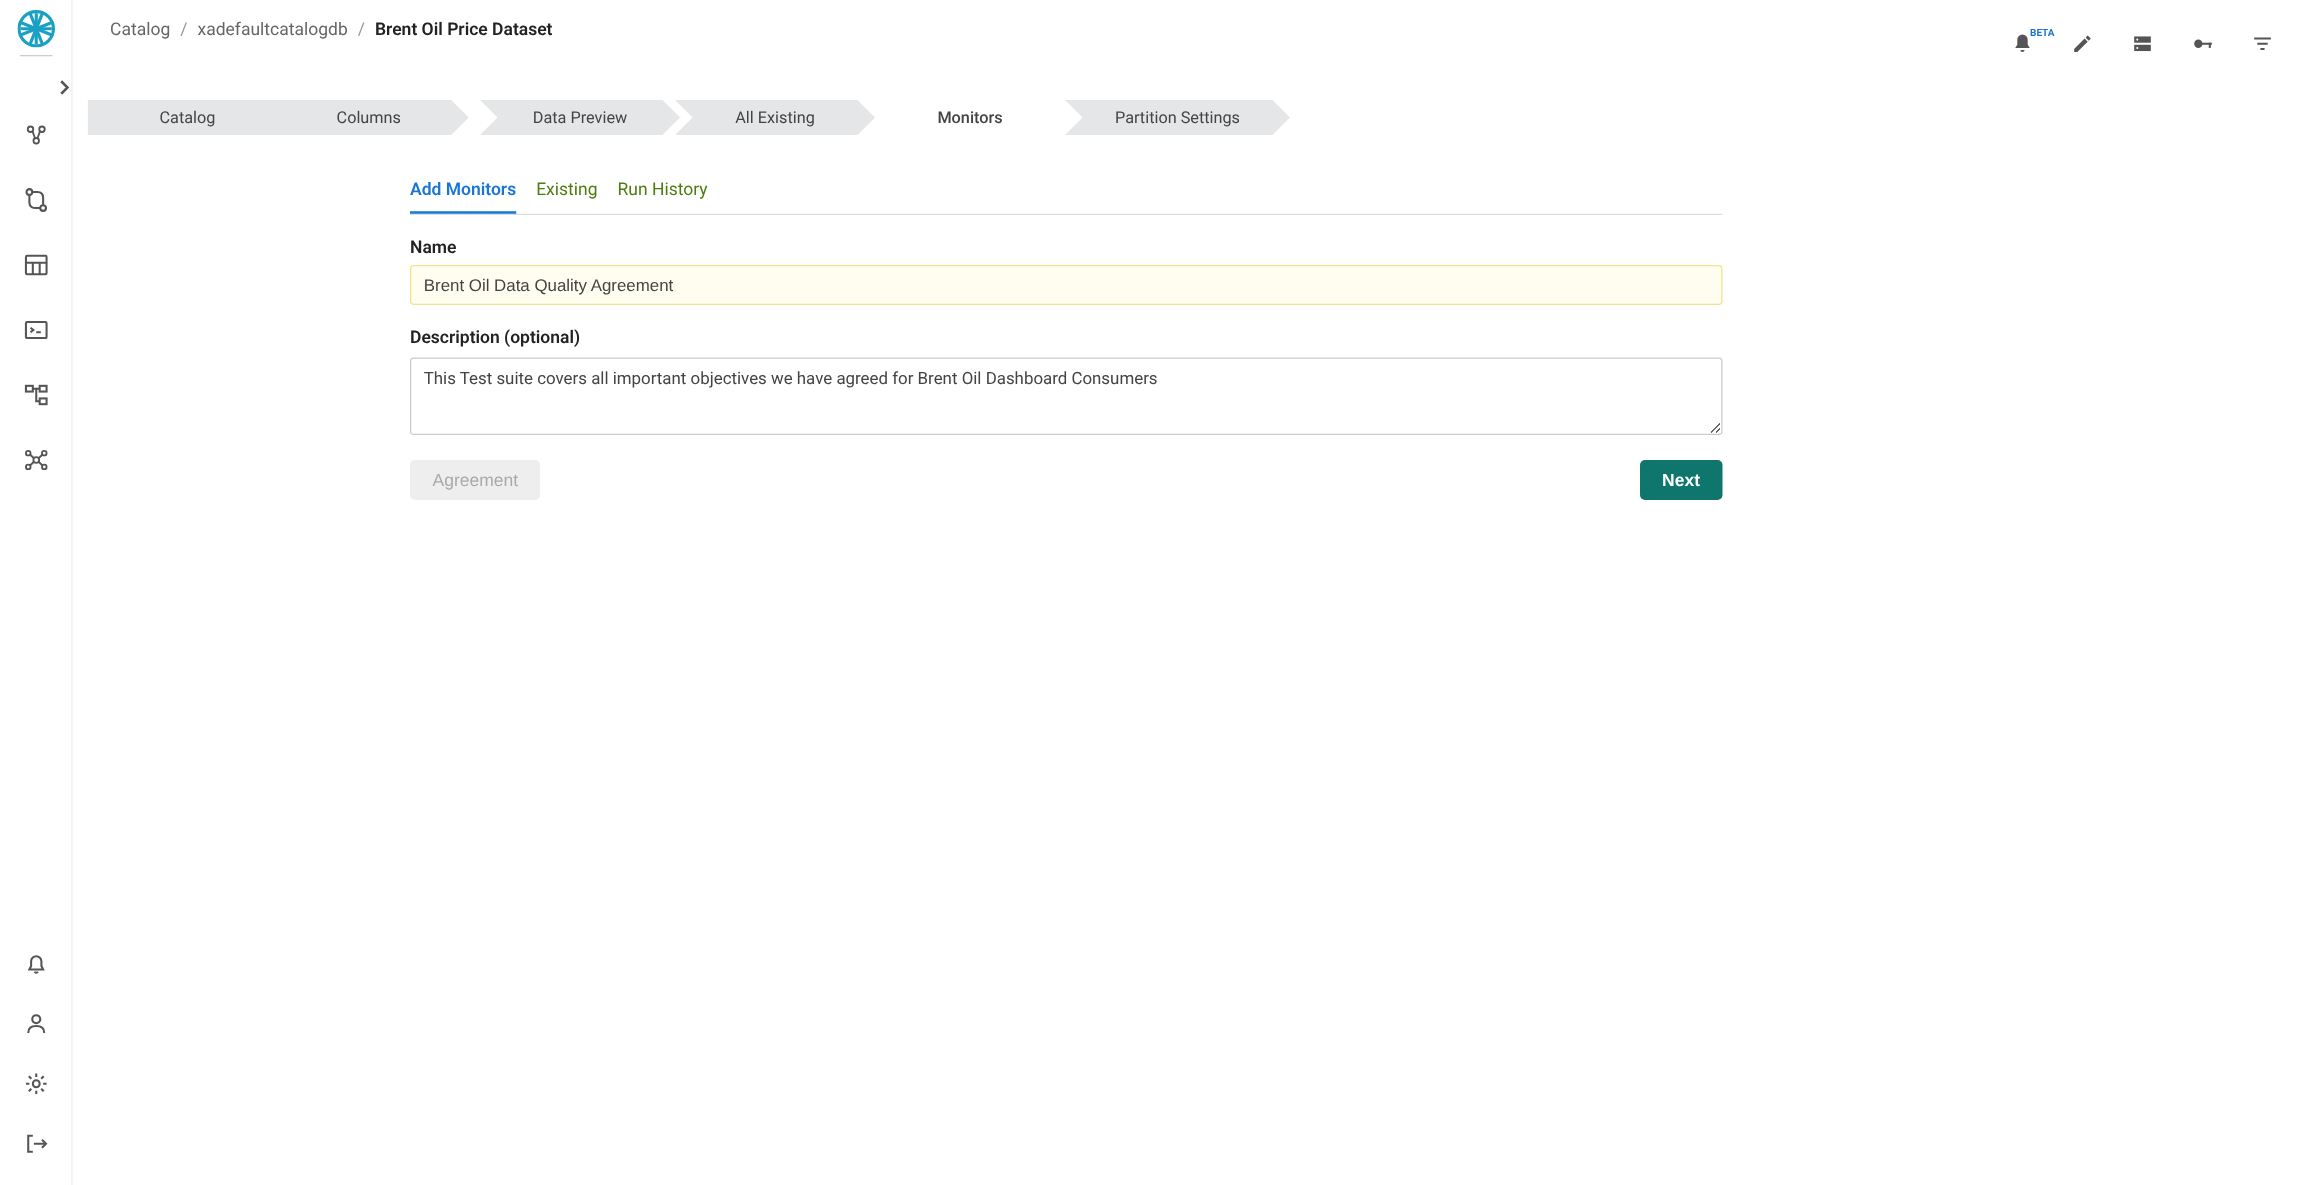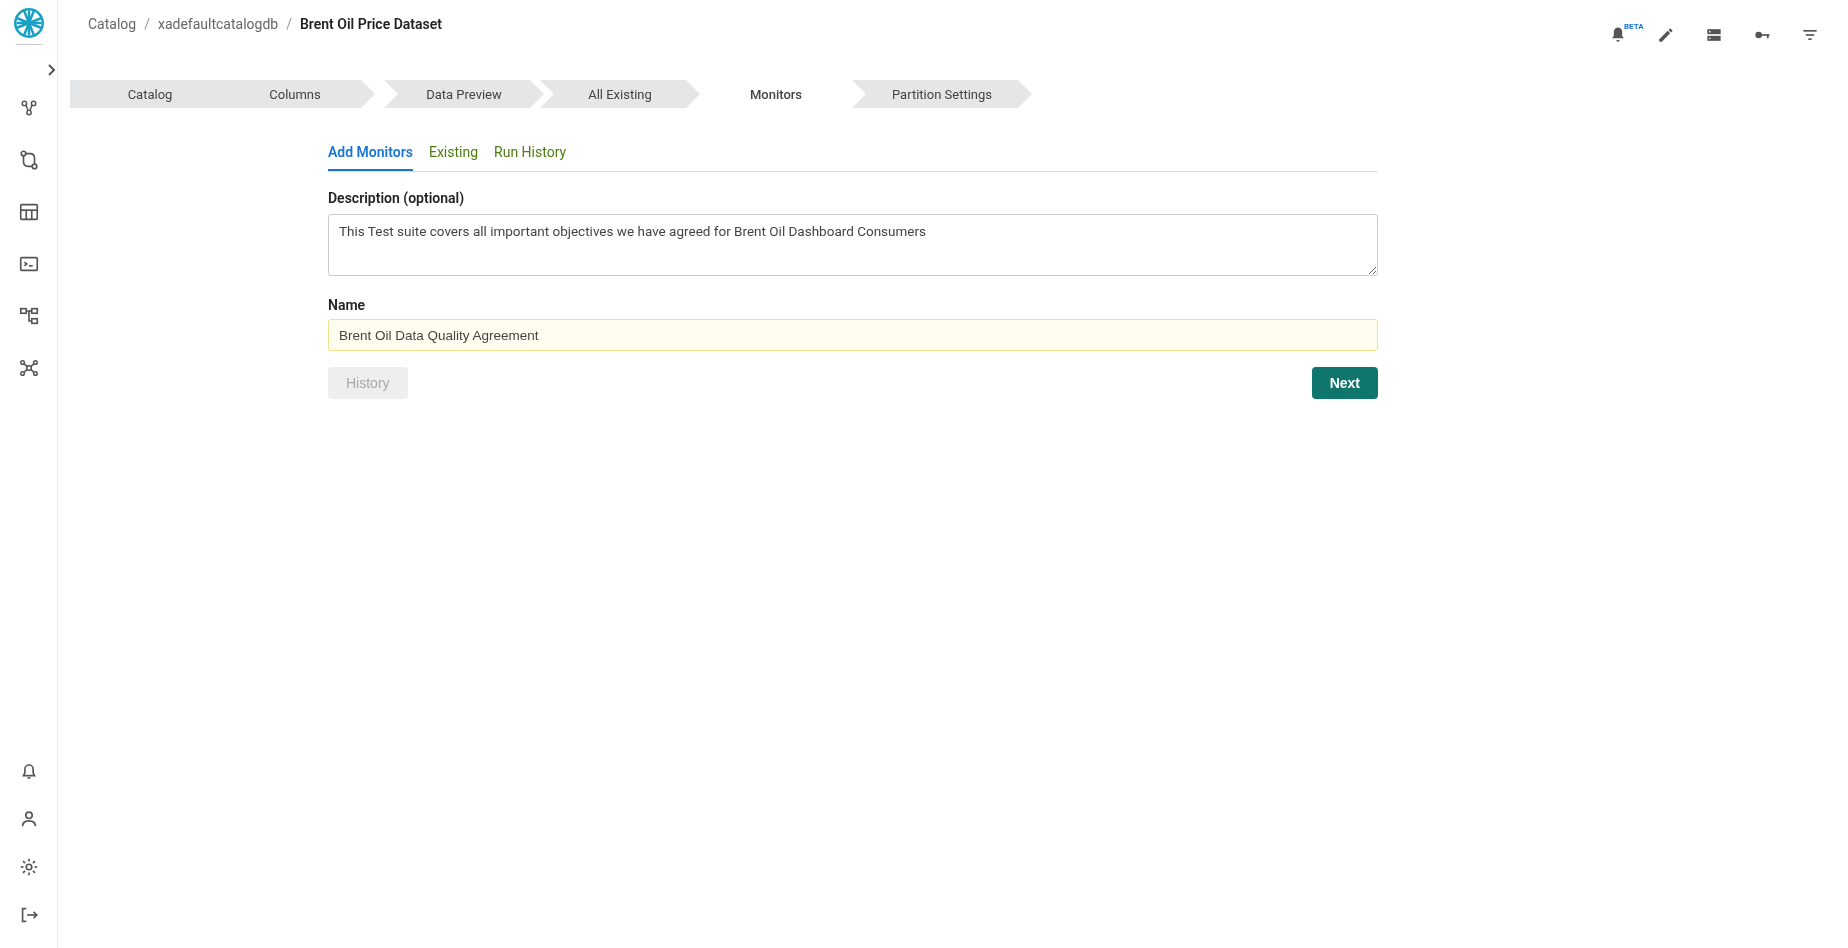--- a/index.html
+++ b/index.html
@@ -382,26 +382,26 @@
 
   <div class="content-wrapper">
 
     <div class="subtab-row">
       <div class="subtab active"><span>Add Monitors</span></div>
       <div class="subtab"><span>Existing</span></div>
       <div class="subtab"><span>Run History</span></div>
     </div>
 
     <div class="form-section">
+      <label class="form-label">Name</label>
+      <input class="form-input" value="Brent Oil Data Quality Agreement" style="">
+    </div>
+    <div class="form-section">
       <label class="form-label">Description (optional)</label>
       <textarea class="form-textarea" style="">This Test suite covers all important objectives we have agreed for Brent Oil Dashboard Consumers</textarea>
     </div>
-    <div class="form-section">
-      <label class="form-label">Name</label>
-      <input class="form-input" value="Brent Oil Data Quality Agreement" style="">
-    </div>
 
     <div class="button-row">
-      <button class="btn btn-prev" disabled=""><span>History</span></button>
+      <button class="btn btn-prev" disabled=""><span>Agreement</span></button>
       <button class="btn btn-next"><span>Next</span></button>
     </div>
   </div>
 </div>
 
 </body></html>

